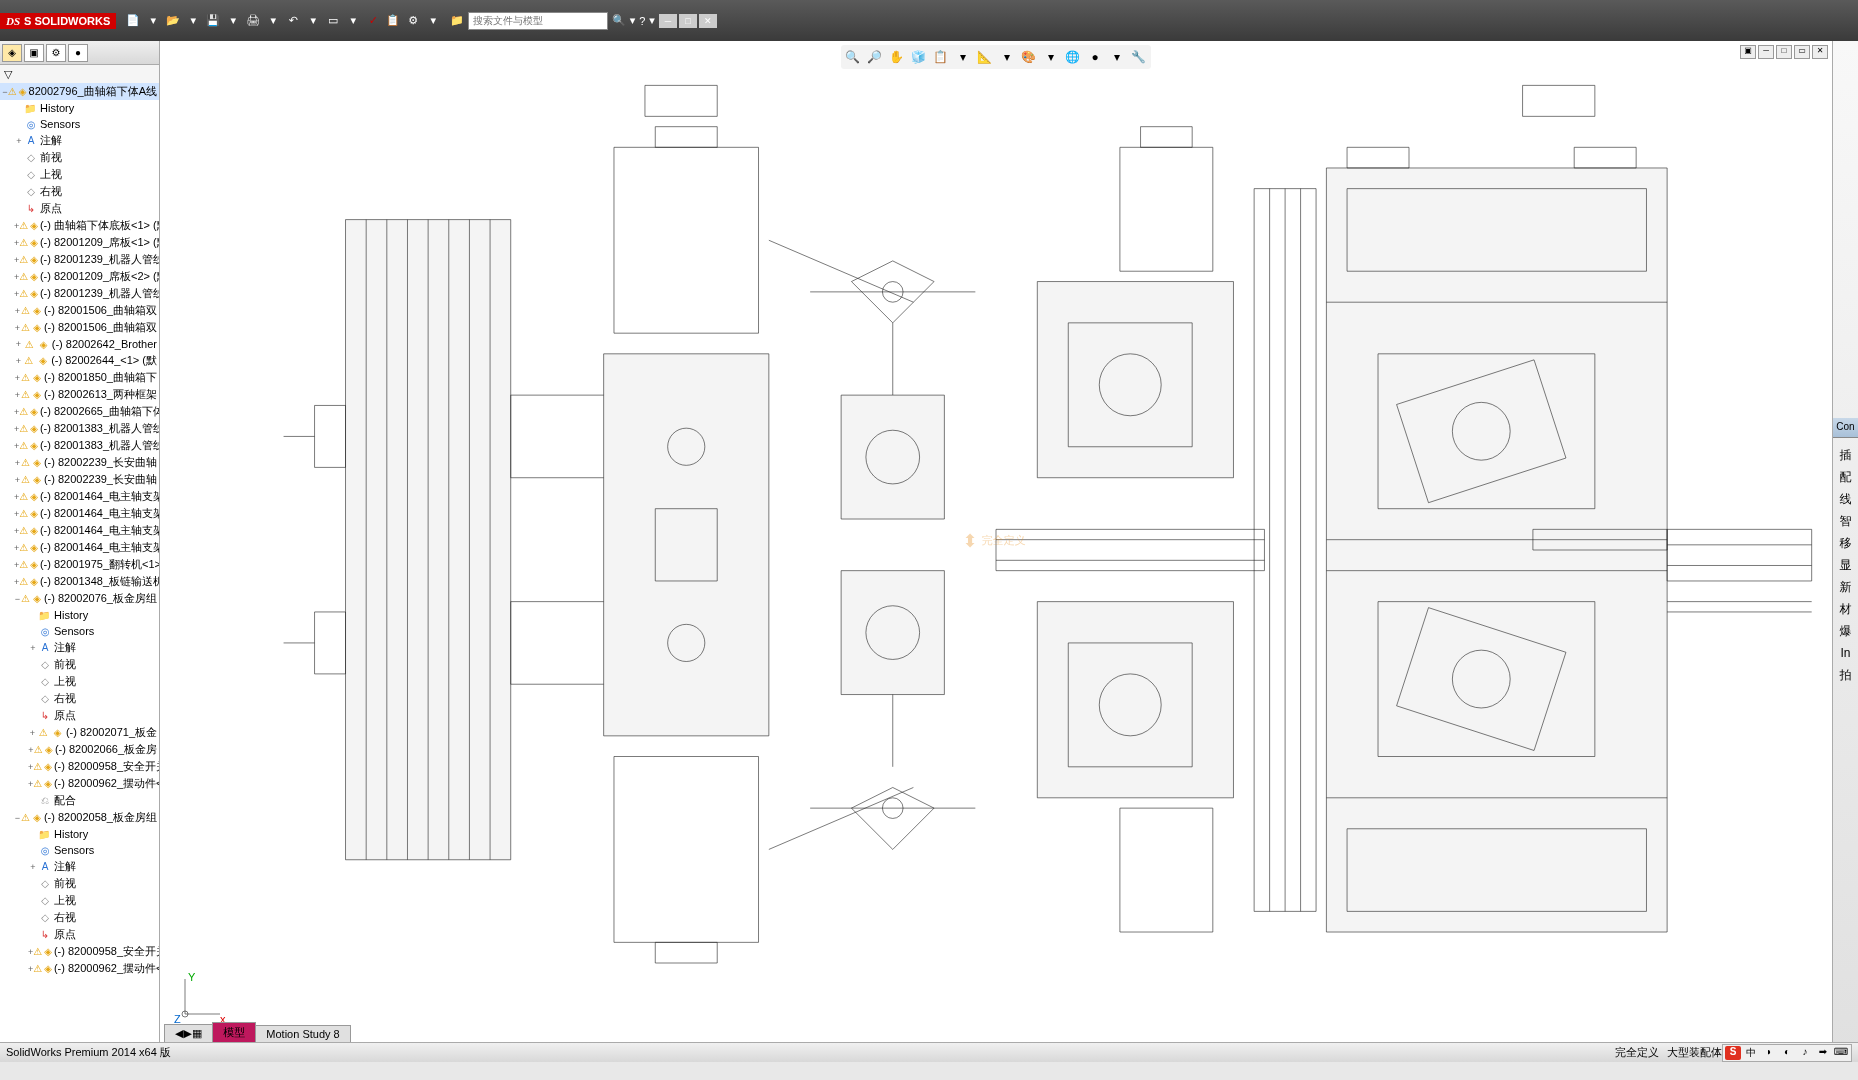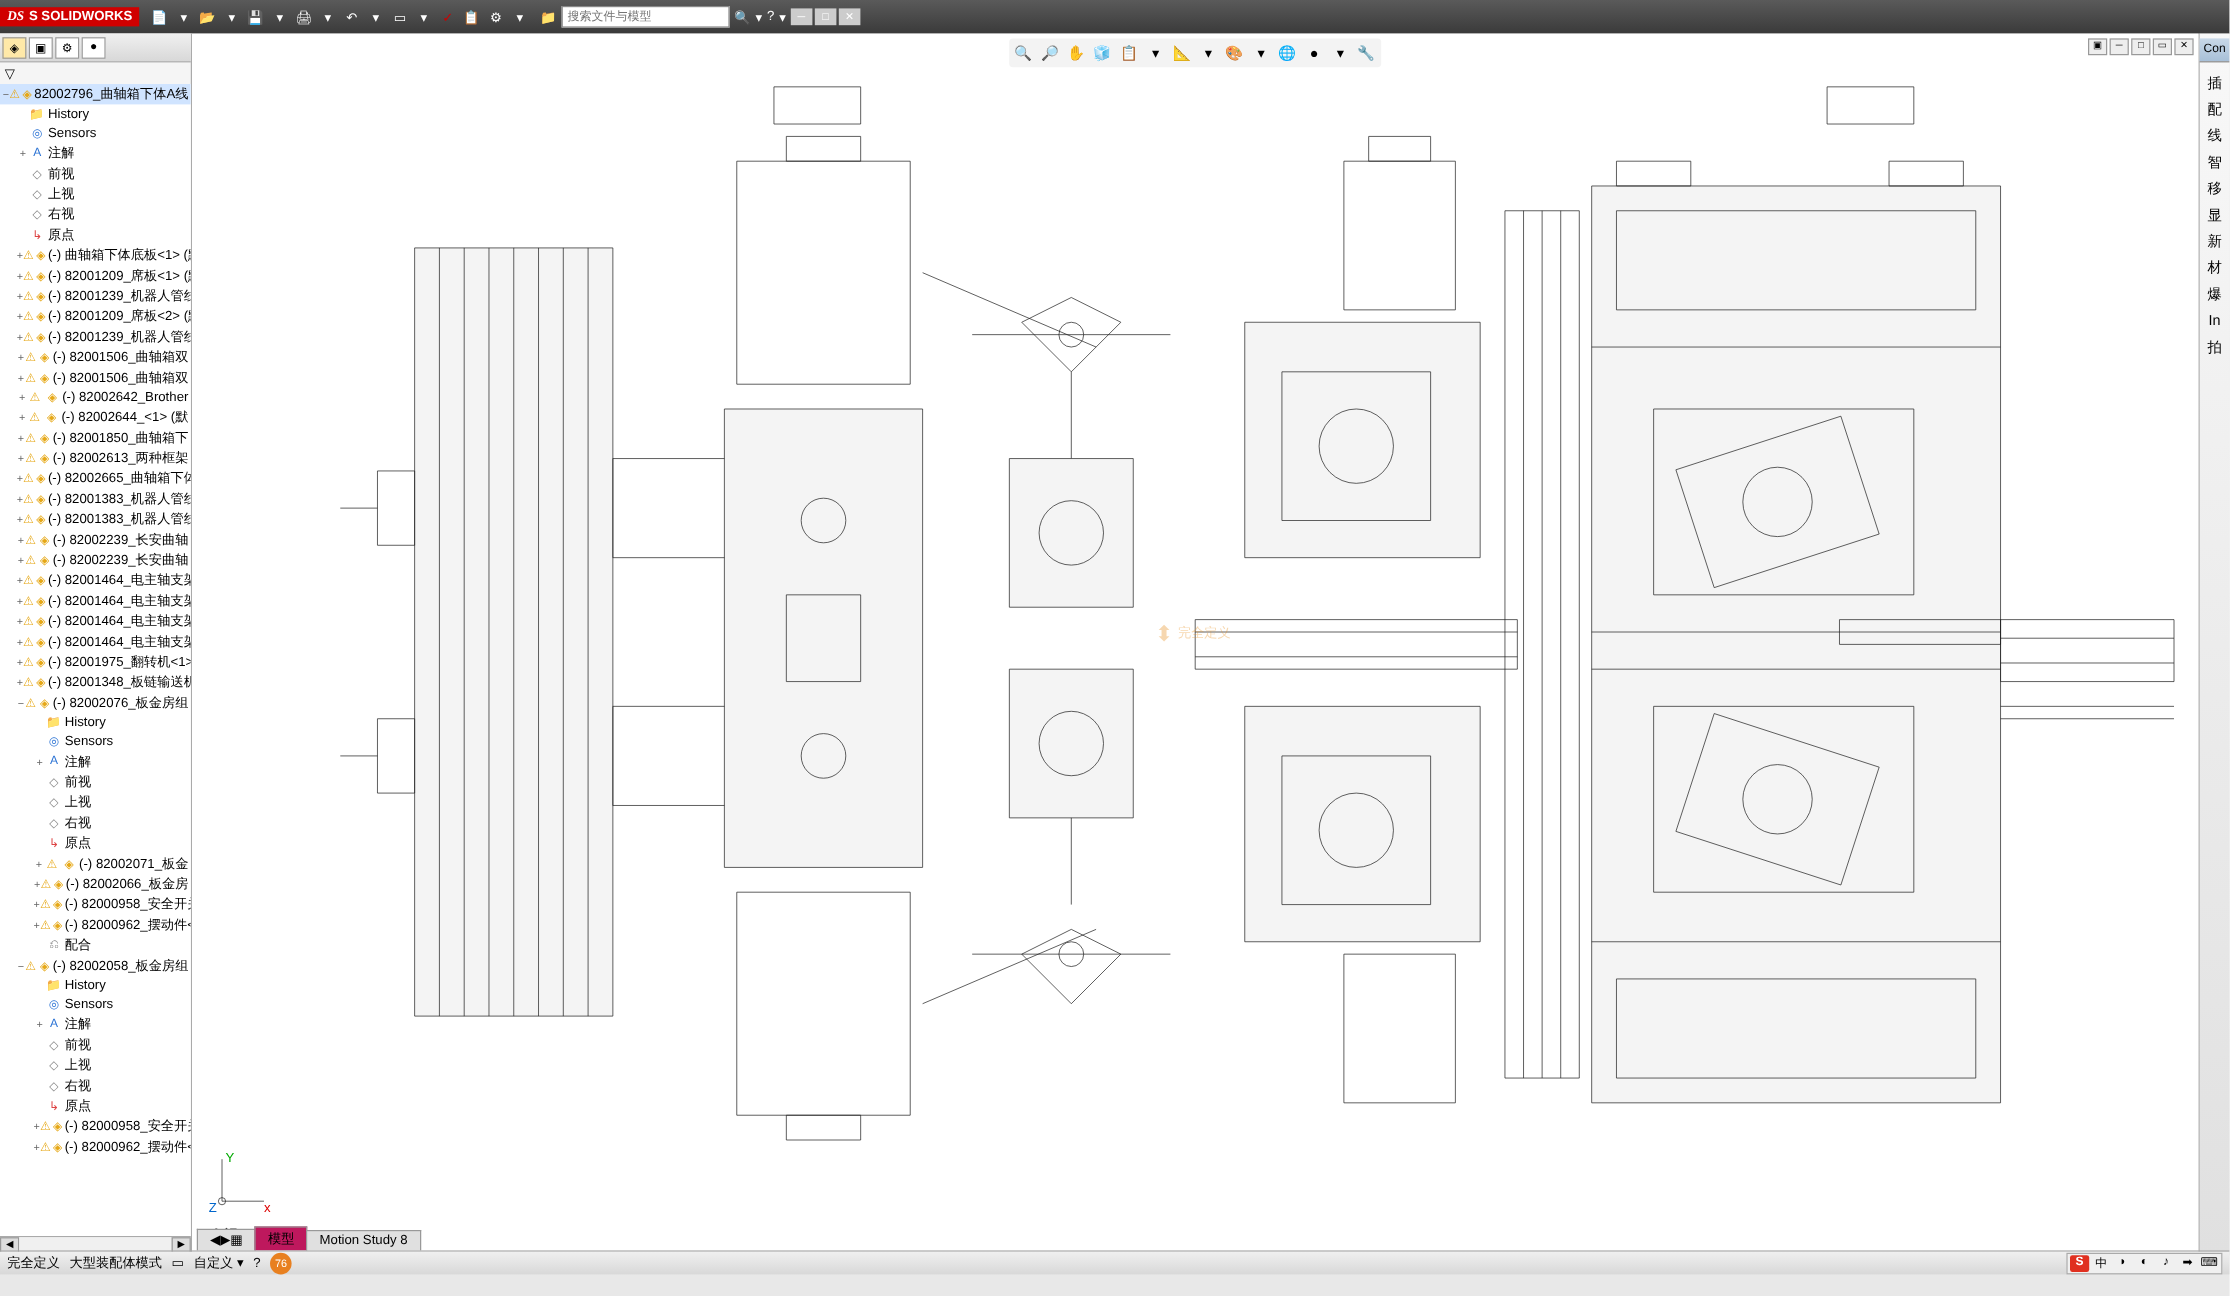--- a/index.html
+++ b/index.html
@@ -1,19 +1,19 @@
 <!DOCTYPE html>
 <html><head>
 <meta charset="utf-8">
 <style>
 * { margin: 0; padding: 0; box-sizing: border-box; font-family: "Microsoft YaHei", Arial, sans-serif; font-size: 11px; }
 body { background: #e8e8e8; width: 1858px; height: 1080px; overflow: hidden; position: relative; }
 
 
-.titlebar { height: 28px; background: linear-gradient(#5a5a5a, #3a3a3a); display: flex; align-items: center; color: #fff; }
+.titlebar { height: 41px; background: linear-gradient(#5a5a5a, #3a3a3a); display: flex; align-items: center; color: #fff; }
 .logo { background: #d00000; color: #fff; padding: 2px 6px; font-weight: bold; font-size: 10px; display: flex; align-items: center; gap: 4px; }
 .logo-ds { font-style: italic; font-family: serif; }
 .menu-icons { display: flex; gap: 2px; padding: 0 8px; align-items: center; }
 .menu-icons span { width: 18px; height: 18px; display: inline-flex; align-items: center; justify-content: center; cursor: pointer; }
 .title-center { flex: 1; text-align: center; color: #ddd; font-size: 11px; }
 .title-right { display: flex; align-items: center; gap: 4px; padding-right: 4px; }
 .search-box { background: #fff; border: 1px solid #888; height: 18px; width: 140px; padding: 0 4px; font-size: 10px; color: #888; }
 .win-ctrl { display: flex; gap: 2px; }
 .win-ctrl span { width: 18px; height: 14px; background: #ccc; display: inline-flex; align-items: center; justify-content: center; font-size: 9px; cursor: pointer; }
 
@@ -52,21 +52,21 @@
 .view-win-ctrl { position: absolute; top: 4px; right: 4px; display: flex; gap: 2px; }
 .view-win-ctrl span { width: 16px; height: 14px; border: 1px solid #999; background: #eee; font-size: 8px; text-align: center; cursor: pointer; }
 .drawing { position: absolute; inset: 30px 10px 30px 10px; }
 .drawing svg { width: 100%; height: 100%; }
 .triad { position: absolute; bottom: 30px; left: 10px; width: 60px; height: 60px; }
 .view-label { position: absolute; bottom: 8px; left: 10px; font-weight: bold; font-size: 12px; }
 .watermark { position: absolute; top: 48%; left: 48%; color: #e89020; opacity: 0.35; font-size: 14px; display: flex; align-items: center; gap: 4px; }
 .watermark .wm-ico { font-size: 18px; }
 
 
-.right-panel { width: 26px; background: linear-gradient(#f8f8f8,#e0e0e0); border-left: 1px solid #aaa; display: flex; flex-direction: column; align-items: center; padding-top: 4px; gap: 6px; }
+.right-panel { width: 26px; background: linear-gradient(#f8f8f8,#e0e0e0); border-left: 1px solid #aaa; display: flex; flex-direction: column; align-items: center; padding-top: 4px; gap: 6px; justify-content: center; }
 .right-header { height: 20px; width: 100%; background: linear-gradient(#c8d8e8,#a8c0d8); font-size: 10px; text-align: center; padding-top: 3px; border-bottom: 1px solid #888; }
 .right-panel .rbtn { width: 22px; height: 22px; display: flex; align-items: center; justify-content: center; cursor: pointer; font-size: 12px; }
 
 
 .bottom-tabs { position: absolute; bottom: 38px; left: 164px; height: 20px; display: flex; align-items: flex-end; }
 .btab { padding: 2px 10px; background: #e0e0e0; border: 1px solid #999; border-bottom: none; font-size: 11px; cursor: pointer; margin-right: -1px; }
 .btab.active { background: #be185d; }
 
 
 .statusbar { position: absolute; bottom: 18px; left: 0; right: 0; height: 20px; background: linear-gradient(#f0f0f0,#d8d8d8); border-top: 1px solid #aaa; display: flex; align-items: center; padding: 0 6px; font-size: 11px; }
@@ -601,20 +601,21 @@
   </div>
 </div>
 
 <div class="bottom-tabs">
   <div class="btab">◀▶▦</div>
   <div class="btab active">模型</div>
   <div class="btab">Motion Study 8</div>
 </div>
 
 <div class="statusbar">
+  <div class="sb-left">SolidWorks Premium 2014 x64 版</div>
   <div class="sb-right">
     <span>完全定义</span>
     <span>大型装配体模式</span>
     <span>▭</span>
     <span>自定义 ▾</span>
     <span>?</span>
     <span class="sb-badge">76</span>
   </div>
 </div>
 

